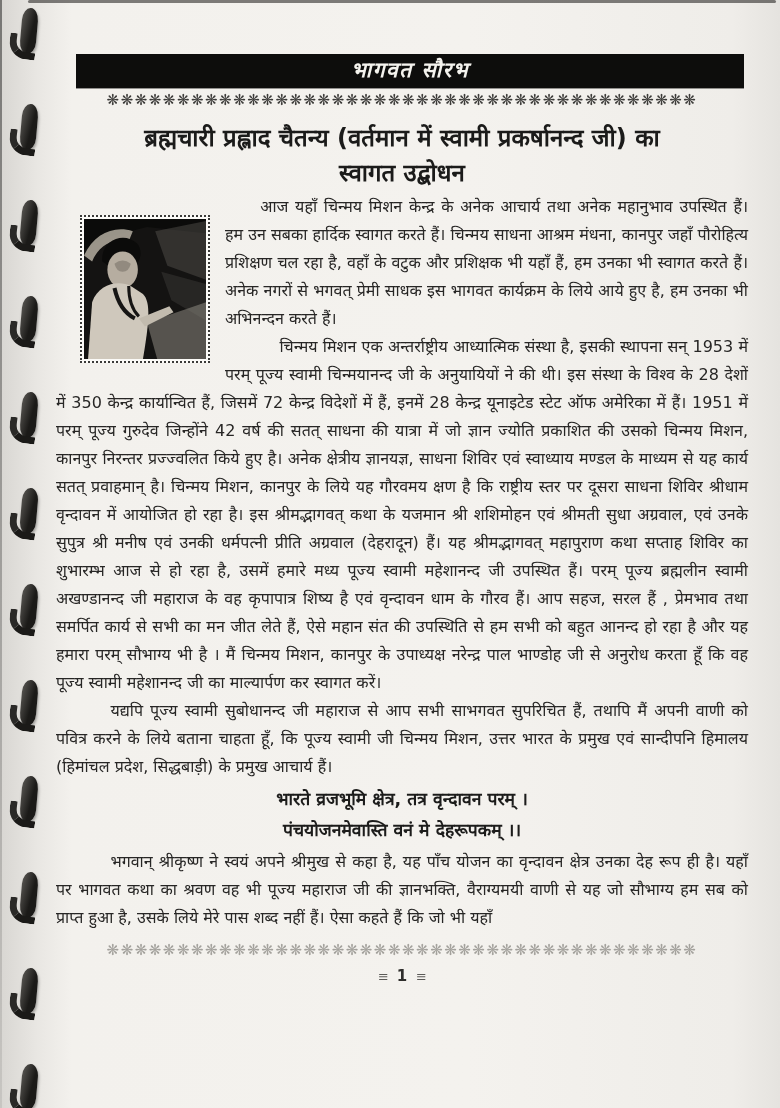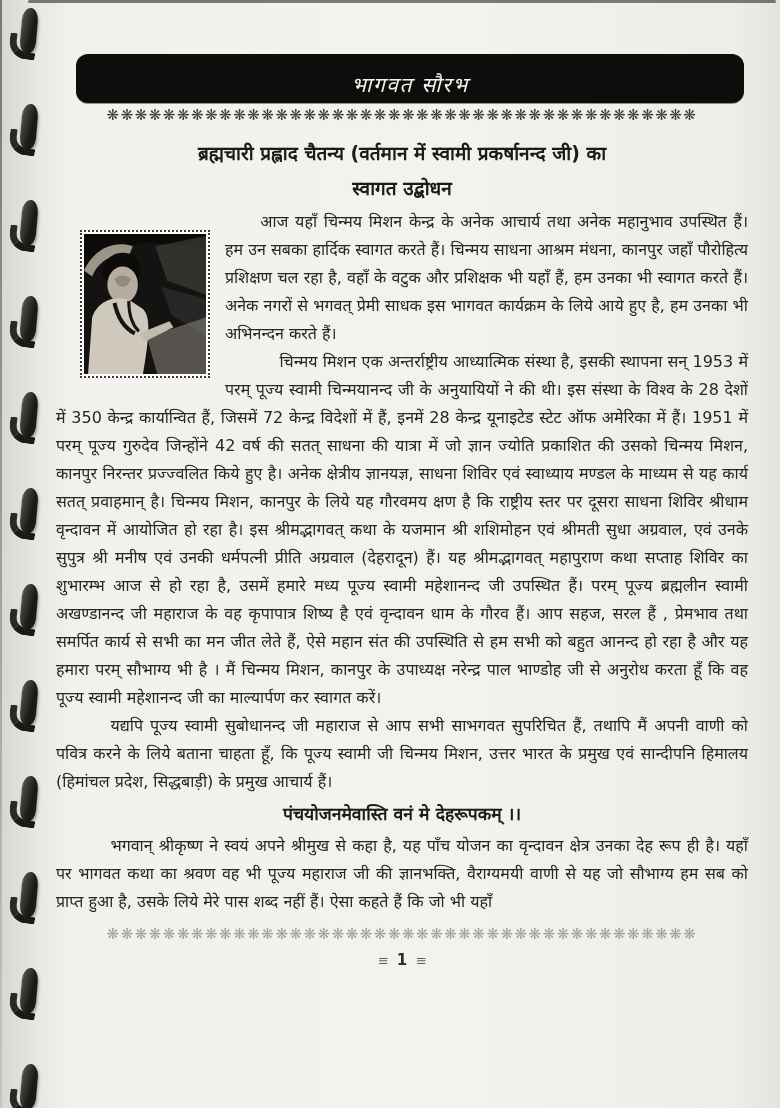--- a/index.html
+++ b/index.html
@@ -30,32 +30,32 @@
     box-shadow:1px 2px 3px rgba(0,0,0,.35);
   }
   .hook::after {
     content:""; position:absolute; left:3px; bottom:3px; width:20px; height:18px;
     border-bottom:7px solid #1b1a18; border-left:7px solid #2a2927;
     border-bottom-left-radius:18px; transform:rotate(7deg);
   }
   .content { position:absolute; left:56px; top:0; width:692px; color:#262626; }
   .banner {
     margin:54px 4px 0 20px; background:#0d0d0c; color:#f4f3ee;
-    text-align:center; font-size:21px; font-weight:normal; font-style:italic;
-    letter-spacing:1.5px; padding:16px 0 5px; box-shadow:0 1px 0 rgba(0,0,0,.4);border-radius:12px;
+    text-align:center; font-size:21px; font-weight:bold; font-style:italic;
+    letter-spacing:1.5px; padding:1px 0 5px; box-shadow:0 1px 0 rgba(0,0,0,.4);
   }
   .flower-row {
     white-space:nowrap; overflow:hidden; text-align:center;
     font-size:15px; letter-spacing:1.5px; line-height:20px;
   }
   .flower-row.top { margin-top:2px; color:#3c3b39; }
   .flower-row.bottom { margin-top:8px; color:#a3a19c; }
   .article-title {
     text-align:center; font-weight:bold; color:#1b1b1a;
-    font-size:19px; line-height:35px; margin-top:11px;
+    font-size:24px; line-height:35px; margin-top:11px;
   }
   .body-text {
     margin-top:2px; font-size:16px; line-height:28px;
     text-align:justify; color:#272625;
   }
   .body-text p { margin:0; }
   .photo-frame {
     float:left; width:130px; height:148px; margin:22px 15px 4px 24px;
     border:2px dotted #3a3a38; padding:2px; background:#fbfaf7; box-sizing:border-box;
   }
@@ -121,20 +121,21 @@
           <path d="M44,66 C44,82 48,90 54,96" stroke="#161514" stroke-width="3" fill="none"></path>
           <path d="M54,98 L84,86 L88,92 L60,106 Z" fill="#c2bbae"></path>
         </svg>
       </div>
 
       <p class="para-first">आज यहाँ चिन्मय मिशन केन्द्र के अनेक आचार्य तथा अनेक महानुभाव उपस्थित हैं। हम उन सबका हार्दिक स्वागत करते हैं। चिन्मय साधना आश्रम मंधना, कानपुर जहाँ पौरोहित्य प्रशिक्षण चल रहा है, वहाँ के वटुक और प्रशिक्षक भी यहाँ हैं, हम उनका भी स्वागत करते हैं। अनेक नगरों से भगवत् प्रेमी साधक इस भागवत कार्यक्रम के लिये आये हुए है, हम उनका भी अभिनन्दन करते हैं।</p>
       <p class="para">चिन्मय मिशन एक अन्तर्राष्ट्रीय आध्यात्मिक संस्था है, इसकी स्थापना सन् 1953 में परम् पूज्य स्वामी चिन्मयानन्द जी के अनुयायियों ने की थी। इस संस्था के विश्व के 28 देशों में 350 केन्द्र कार्यान्वित हैं, जिसमें 72 केन्द्र विदेशों में हैं, इनमें 28 केन्द्र यूनाइटेड स्टेट ऑफ अमेरिका में हैं। 1951 में परम् पूज्य गुरुदेव जिन्होंने 42 वर्ष की सतत् साधना की यात्रा में जो ज्ञान ज्योति प्रकाशित की उसको चिन्मय मिशन, कानपुर निरन्तर प्रज्ज्वलित किये हुए है। अनेक क्षेत्रीय ज्ञानयज्ञ, साधना शिविर एवं स्वाध्याय मण्डल के माध्यम से यह कार्य सतत् प्रवाहमान् है। चिन्मय मिशन, कानपुर के लिये यह गौरवमय क्षण है कि राष्ट्रीय स्तर पर दूसरा साधना शिविर श्रीधाम वृन्दावन में आयोजित हो रहा है। इस श्रीमद्भागवत् कथा के यजमान श्री शशिमोहन एवं श्रीमती सुधा अग्रवाल, एवं उनके सुपुत्र श्री मनीष एवं उनकी धर्मपत्नी प्रीति अग्रवाल (देहरादून) हैं। यह श्रीमद्भागवत् महापुराण कथा सप्ताह शिविर का शुभारम्भ आज से हो रहा है, उसमें हमारे मध्य पूज्य स्वामी महेशानन्द जी उपस्थित हैं। परम् पूज्य ब्रह्मलीन स्वामी अखण्डानन्द जी महाराज के वह कृपापात्र शिष्य है एवं वृन्दावन धाम के गौरव हैं। आप सहज, सरल हैं , प्रेमभाव तथा समर्पित कार्य से सभी का मन जीत लेते हैं, ऐसे महान संत की उपस्थिति से हम सभी को बहुत आनन्द हो रहा है और यह हमारा परम् सौभाग्य भी है । मैं चिन्मय मिशन, कानपुर के उपाध्यक्ष नरेन्द्र पाल भाण्डोह जी से अनुरोध करता हूँ कि वह पूज्य स्वामी महेशानन्द जी का माल्यार्पण कर स्वागत करें।</p>
       <p class="para">यद्यपि पूज्य स्वामी सुबोधानन्द जी महाराज से आप सभी साभगवत सुपरिचित हैं, तथापि मैं अपनी वाणी को पवित्र करने के लिये बताना चाहता हूँ, कि पूज्य स्वामी जी चिन्मय मिशन, उत्तर भारत के प्रमुख एवं सान्दीपनि हिमालय (हिमांचल प्रदेश, सिद्धबाड़ी) के प्रमुख आचार्य हैं।</p>
 
       <div class="verse">
+        <div>भारते  व्रजभूमि  क्षेत्र, तत्र वृन्दावन परम् ।</div>
         <div>पंचयोजनमेवास्ति  वनं  मे  देहरूपकम् ।।</div>
       </div>
 
       <p class="para">भगवान् श्रीकृष्ण ने स्वयं अपने श्रीमुख से कहा है, यह पाँच योजन का वृन्दावन क्षेत्र उनका देह रूप ही है। यहाँ पर भागवत कथा का श्रवण वह भी पूज्य महाराज जी की ज्ञानभक्ति, वैराग्यमयी वाणी से यह जो सौभाग्य हम सब को प्राप्त हुआ है, उसके लिये मेरे पास शब्द नहीं हैं। ऐसा कहते हैं कि जो भी यहाँ</p>
     </div>
 
     <div class="flower-row bottom">❋❋❋❋❋❋❋❋❋❋❋❋❋❋❋❋❋❋❋❋❋❋❋❋❋❋❋❋❋❋❋❋❋❋❋❋❋❋❋❋❋❋</div>
 
     <div class="page-number">
       <span class="mark">≡</span>

